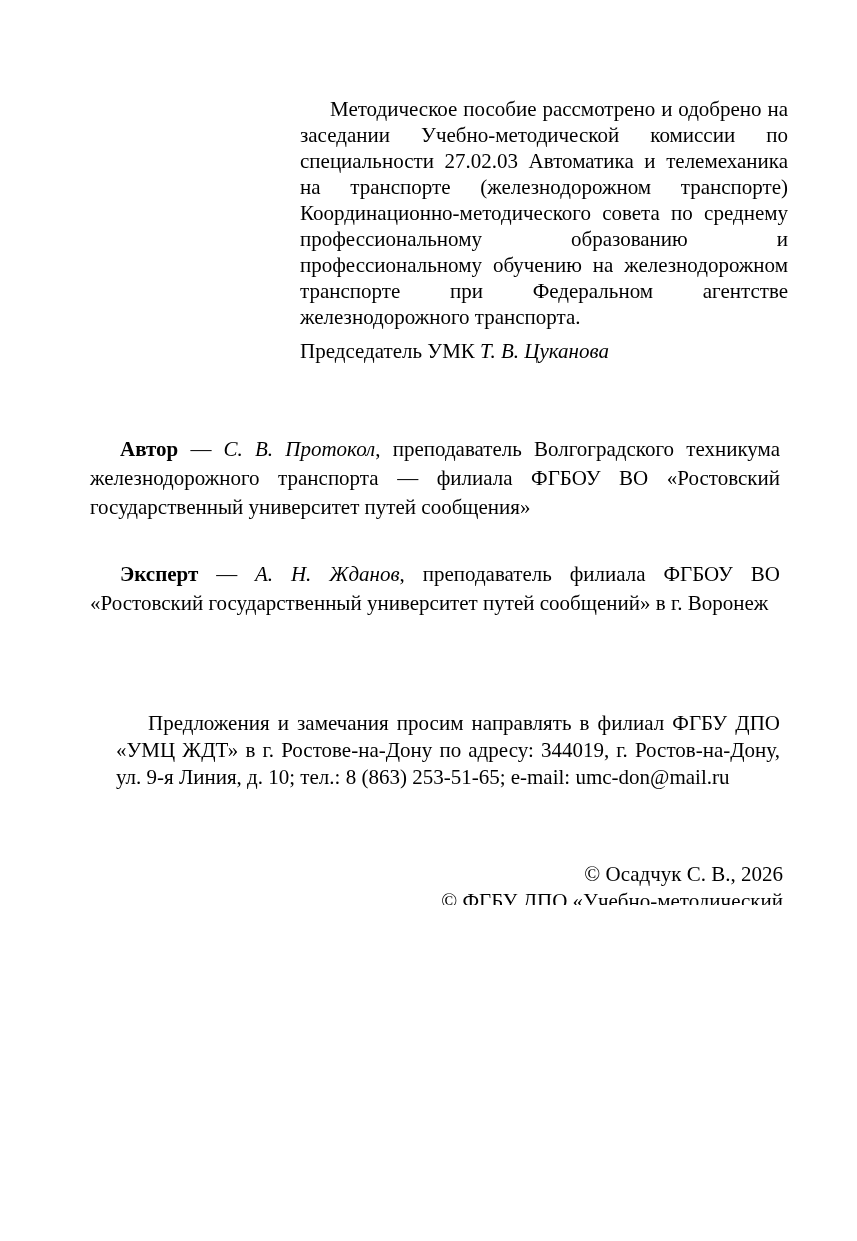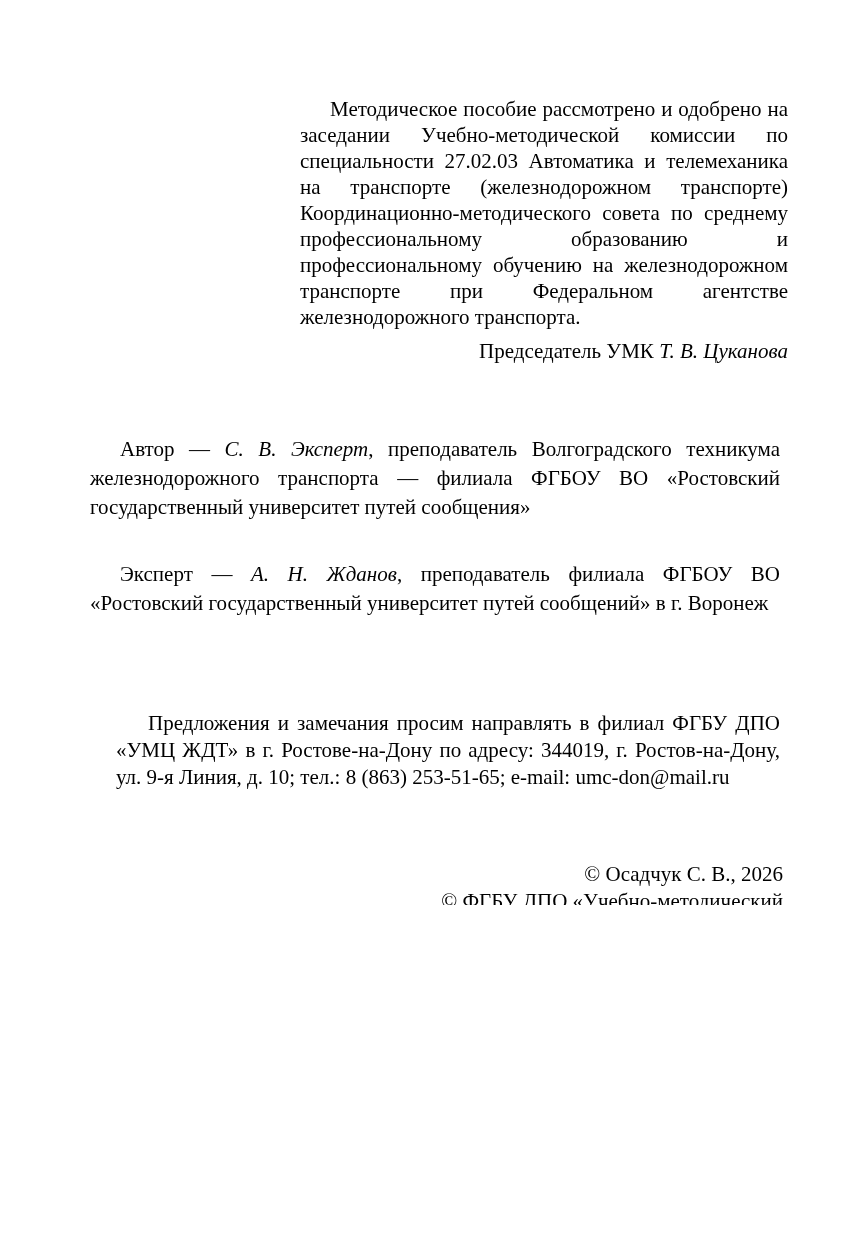--- a/index.html
+++ b/index.html
@@ -23,21 +23,20 @@
     hyphens: manual;
   }
   .approval {
     margin: 96px 69px 0 300px; 
     line-height: 26px;
     text-indent: 30px;
   }
   .signature {
     margin: 8px 69px 0 300px;
     line-height: 27px;
-    text-align: right;
   }
   .author-block {
     margin: 70px 77px 0 90px; 
     line-height: 29px;
     text-indent: 30px;
   }
   .expert-block {
     margin: 38px 77px 15px 90px;
     line-height: 29px;
     text-indent: 30px;
@@ -50,35 +49,35 @@
   .copyright {
     margin: 70px 0 0 405px;
     width: 378px;
     line-height: 27px;
   }
   .copyright-entry {
     padding-left: 26px;
     text-indent: -26px;
     text-align: right;
   }
-  b { font-weight: normal; }
+  b { font-weight: bold; }
   i { font-style: italic; }
 </style>
 </head>
 <body>
 
 <div class="page">
 
   <p class="para approval">Методическое пособие рассмотрено и одо­брено на заседании Учебно-методической ко­миссии по специальности 27.02.03 Автоматика и телемеханика на транспорте (железнодорож­ном транспорте) Координационно-методиче­ского совета по среднему профессиональному образованию и профессиональному обучению на железнодорожном транспорте при Федераль­ном агентстве железнодорожного транспорта.</p>
 
   <div class="signature">
     <div><span>Председатель УМК</span> <i>Т. В. Цуканова</i></div>
   </div>
 
-  <p class="para author-block"><b>Автор</b> <span>—</span> <i>С. В. Эксперт</i><span>, преподаватель Волгоградского техни­кума железнодорожного транспорта — филиала ФГБОУ ВО «Ро­стовский государственный университет путей сообщения»</span></p>
+  <p class="para author-block"><b>Автор</b> <span>—</span> <i>С. В. Протокол</i><span>, преподаватель Волгоградского техни­кума железнодорожного транспорта — филиала ФГБОУ ВО «Ро­стовский государственный университет путей сообщения»</span></p>
 
   <p class="para expert-block"><b>Эксперт</b> <span>—</span> <i>А. Н. Жданов</i><span>, преподаватель филиала ФГБОУ ВО «Ростовский государственный университет путей сообщений» в г. Воронеж</span></p>
 
   <p class="para contacts">Предложения и замечания просим направлять в филиал ФГБУ ДПО «УМЦ ЖДТ» в г. Ростове-на-Дону по адресу: 344019, г. Ростов-на-Дону, ул. 9-я Линия, д. 10; тел.: 8 (863) 253-51-65; e-mail: umc-don@mail.ru</p>
 
   <div class="copyright">
     <div class="copyright-entry"><span>©</span> <span>Осадчук С. В., 2026</span></div>
     <div class="copyright-entry"><span>©</span> <span>ФГБУ ДПО «Учебно-методический центр по образованию на железно­дорожном транспорте», 2026</span></div>
   </div>
 

